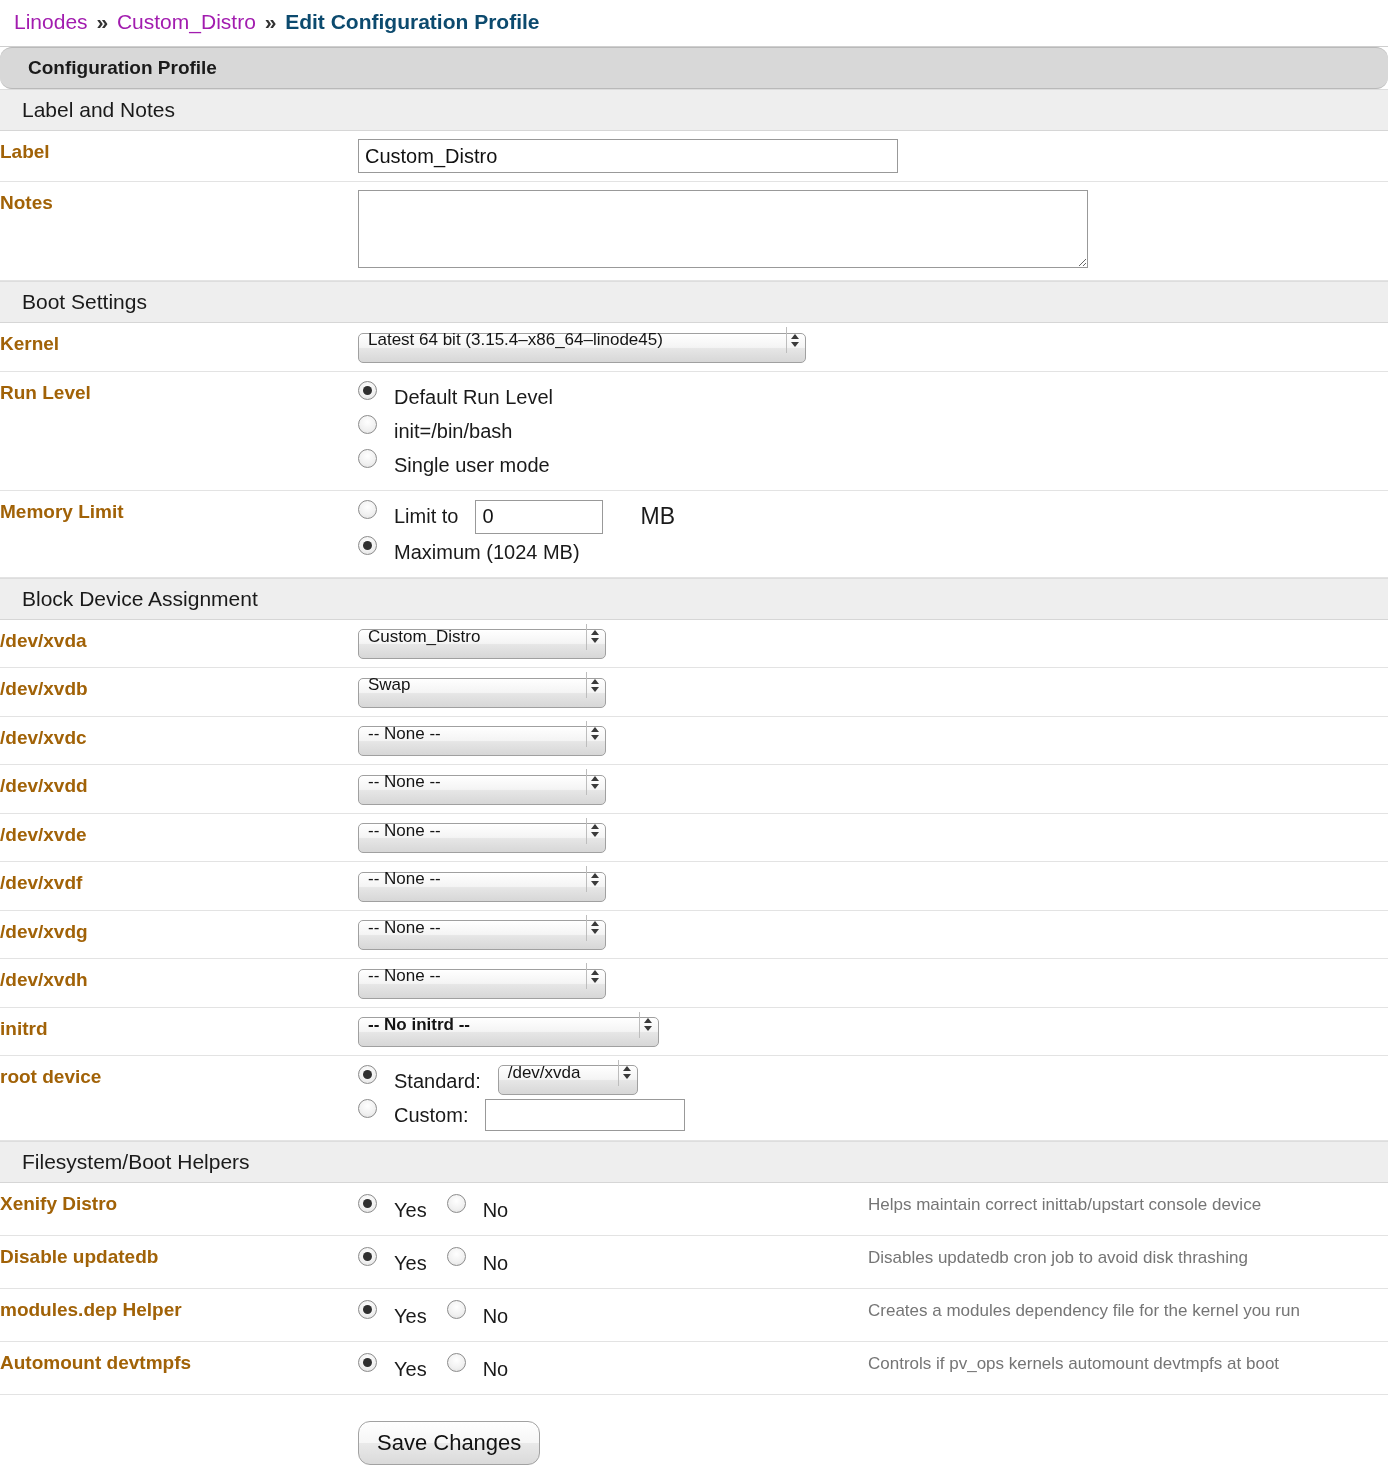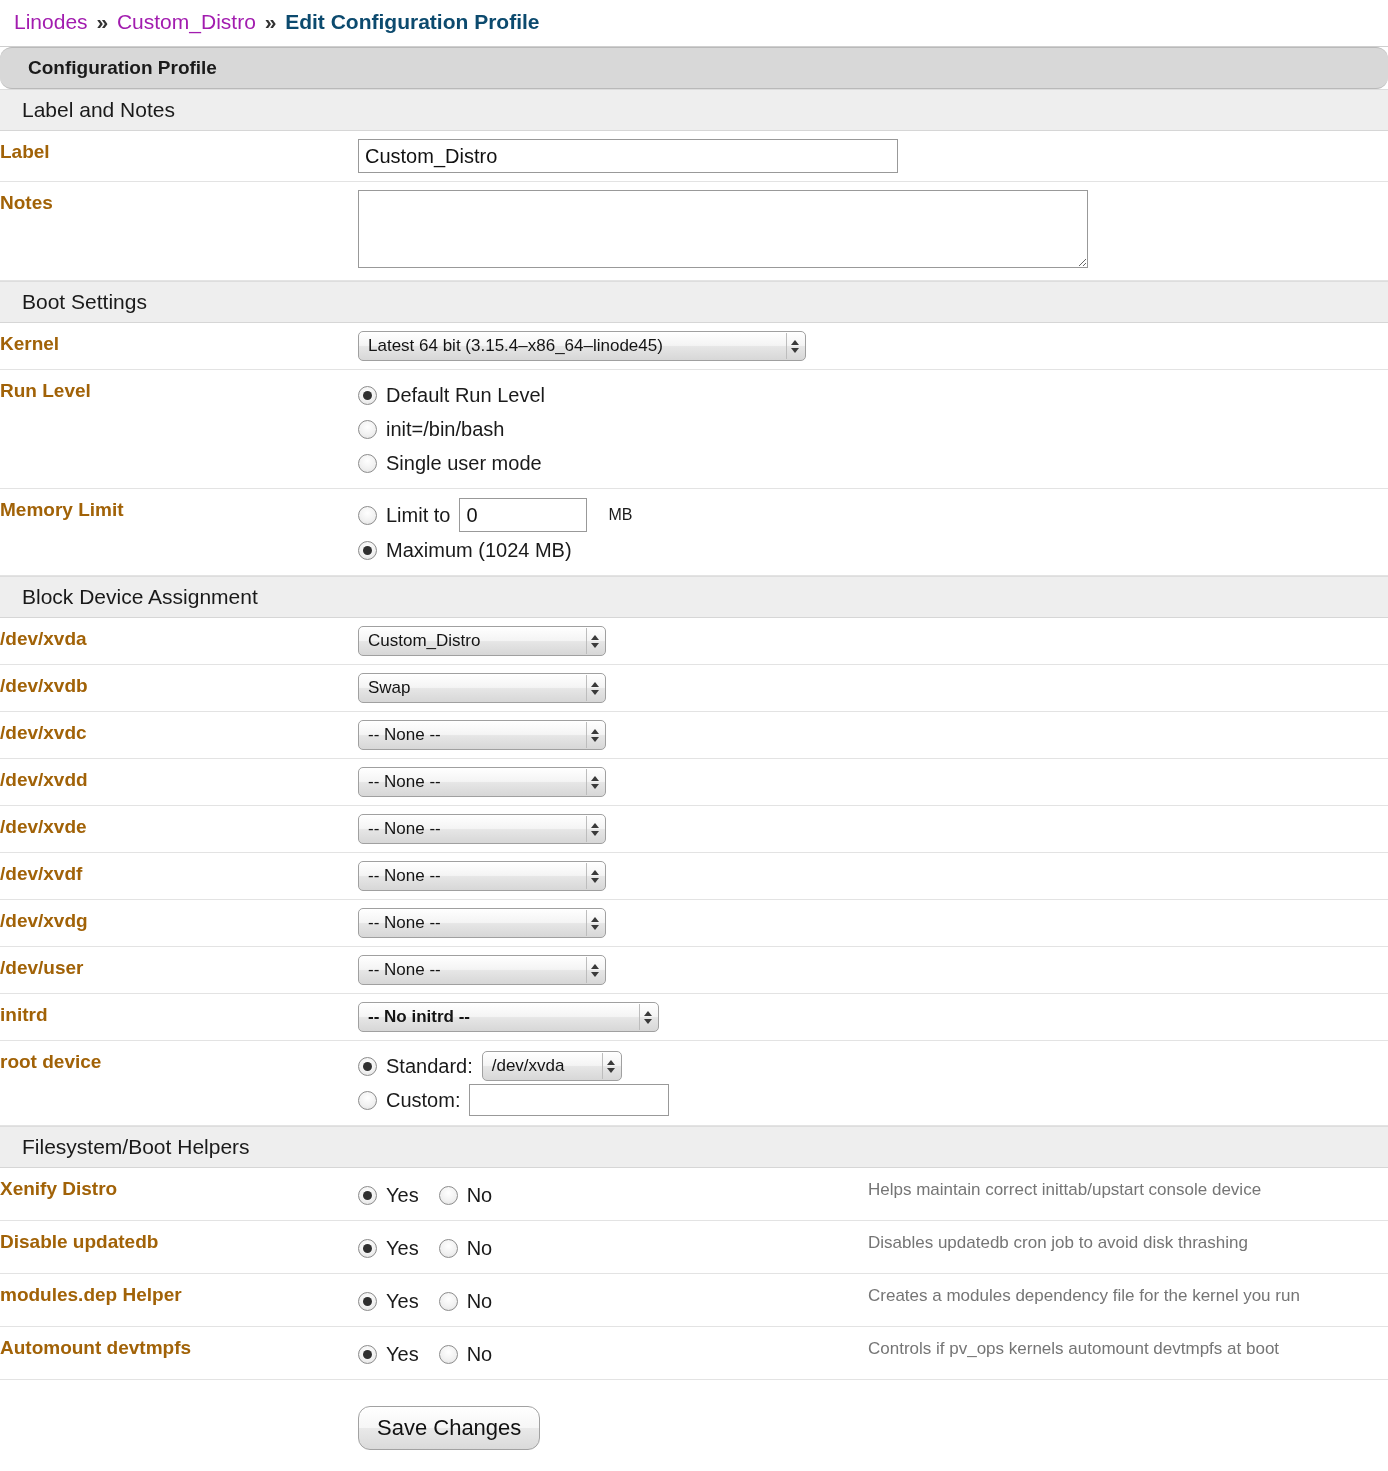--- a/index.html
+++ b/index.html
@@ -117,21 +117,21 @@
   .select {
     display: inline-flex;
     align-items: center;
     justify-content: space-between;
     border: 1px solid #a0a0a0;
     border-radius: 5px;
     background: linear-gradient(to bottom, #ffffff 0%, #f4f4f4 48%, #e6e6e6 52%, #d7d7d7 100%);
     box-shadow: 0 1px 0 rgba(255,255,255,0.8) inset;
     font-size: 17px;
     height: 30px;
-    padding: 0 2px 0 9px;
+    padding: 0 2px 15px 9px;
     color: #141414;
     white-space: nowrap;
   }
   .select .sel-text { padding-right: 10px; }
   .select .stepper {
     width: 17px;
     height: 26px;
     border-left: 1px solid #bdbdbd;
     display: flex;
     flex-direction: column;
@@ -152,22 +152,21 @@
     border-top: 5px solid #3a3a3a;
   }
   .select.kernel { width: 448px; }
   .select.dev { width: 248px; }
   .select.initrd { width: 301px; font-weight: bold; }
   .select.rootdev { width: 140px; }
 
   
   .radio-line {
     display: flex;
-    align-items: center;
-    gap: 9px;
+    gap: 17px;
     font-size: 20px;
     line-height: 32px;
     padding: 1px 0;
   }
   .radio {
     width: 19px; height: 19px;
     border-radius: 50%;
     border: 1px solid #8c8c8c;
     background: radial-gradient(circle at 50% 35%, #ffffff 0%, #f0f0f0 60%, #dcdcdc 100%);
     display: inline-block;
@@ -176,21 +175,21 @@
   }
   .radio.checked::after {
     content: "";
     position: absolute;
     left: 4px; top: 4px;
     width: 9px; height: 9px;
     border-radius: 50%;
     background: #2f2f2f;
   }
 
-  .mb-label { font-size: 16px; margin-left: 12px; }
+  .mb-label { font-size: 23px; margin-left: 20px; }
 
   .yes-no { display: flex; align-items: center; gap: 20px; padding-top: 2px; }
 
   
   .save-wrap {
     padding: 26px 0 22px 358px;
   }
   .btn {
     font-family: "Liberation Sans", sans-serif;
     font-size: 22px;
@@ -369,21 +368,21 @@
         <span class="sel-text">-- None --</span>
         <span class="stepper">
             <span class="arrow-up"></span>
             <span class="arrow-down"></span>
           </span>
       </div>
     </div>
   </div>
 
   <div class="row">
-    <div class="row-label">/dev/user</div>
+    <div class="row-label">/dev/xvdh</div>
     <div class="row-field">
       <div class="select dev">
         <span class="sel-text">-- None --</span>
         <span class="stepper">
             <span class="arrow-up"></span>
             <span class="arrow-down"></span>
           </span>
       </div>
     </div>
   </div>

